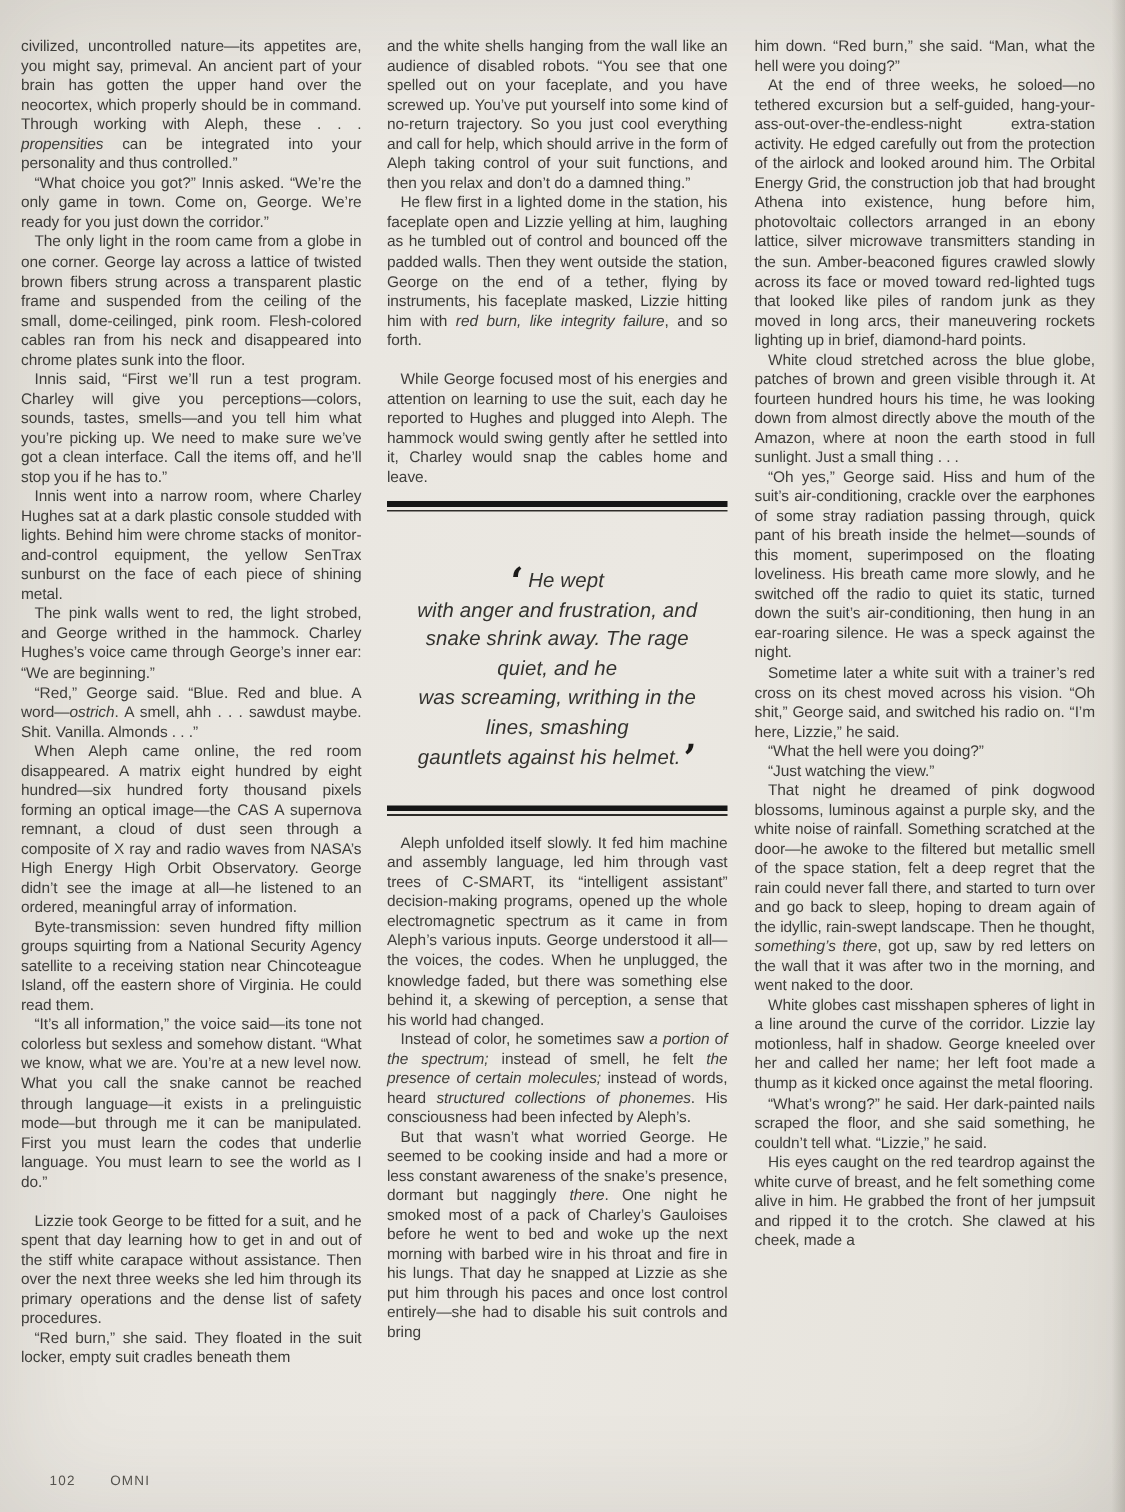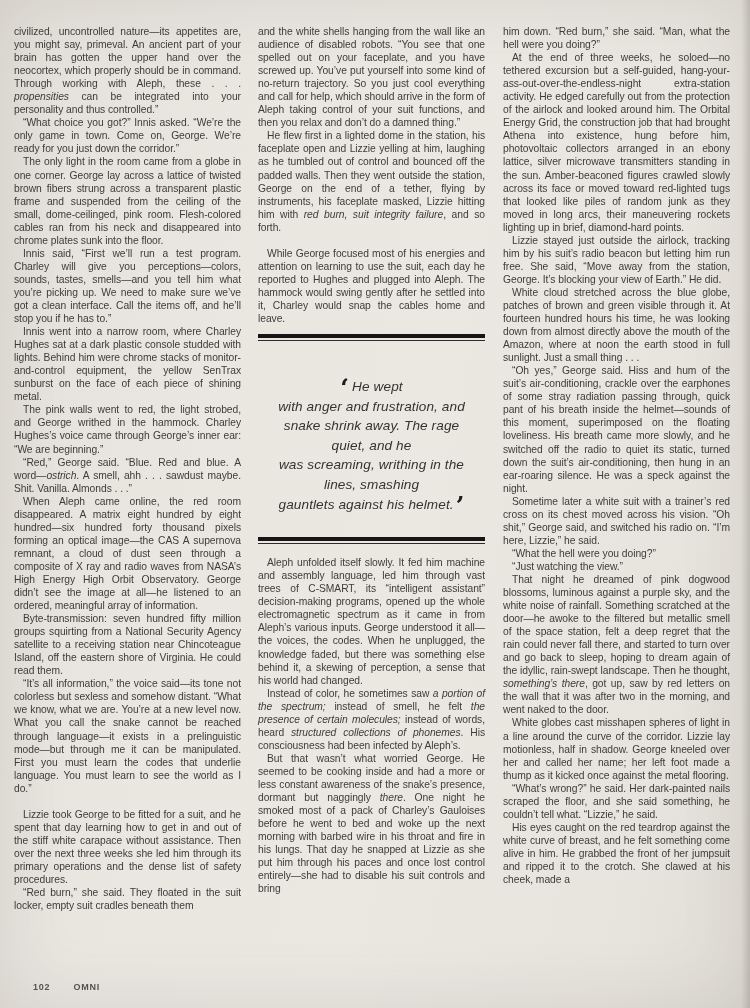--- a/index.html
+++ b/index.html
@@ -47,21 +47,21 @@
     font-weight:bold; font-style:normal; font-size:25px;
     line-height:0; vertical-align:-5px; color:#1c1b19;
   }
   .pq-mark.open { margin-right:3px; }
   .pq-mark.close { margin-left:2px; }
   .after-quote-gap { height:12px; }
 
   .footer {
     position:absolute; left:33px; top:982px;
     font-size:9px; color:#55534e; letter-spacing:0.8px;
-    display:flex; gap:23px; align-items:baseline;font-weight:bold;
+    display:flex; gap:23px; align-items:baseline;
   }
 </style>
 </head>
 <body>
 
 <div id="col1" class="col">
     <p class="para flush">civilized, uncontrolled nature—its appetites are, you might say, primeval. An ancient part of your brain has gotten the upper hand over the neocortex, which properly should be in command. Through working with Aleph, these . . . <i>propensities</i> can be integrated into your personality and thus controlled.”</p>
     <p class="para">“What choice you got?” Innis asked. “We’re the only game in town. Come on, George. We’re ready for you just down the corridor.”</p>
     <p class="para">The only light in the room came from a globe in one corner. George lay across a lattice of twisted brown fibers strung across a transparent plastic frame and suspended from the ceiling of the small, dome-ceilinged, pink room. Flesh-colored cables ran from his neck and disappeared into chrome plates sunk into the floor.</p>
     <p class="para">Innis said, “First we’ll run a test program. Charley will give you perceptions—colors, sounds, tastes, smells—and you tell him what you’re picking up. We need to make sure we’ve got a clean interface. Call the items off, and he’ll stop you if he has to.”</p>
@@ -71,21 +71,21 @@
     <p class="para">When Aleph came online, the red room disappeared. A matrix eight hundred by eight hundred—six hundred forty thousand pixels forming an optical image—the CAS A supernova remnant, a cloud of dust seen through a composite of X ray and radio waves from NASA’s High Energy High Orbit Observatory. George didn’t see the image at all—he listened to an ordered, meaningful array of information.</p>
     <p class="para">Byte-transmission: seven hundred fifty million groups squirting from a National Security Agency satellite to a receiving station near Chincoteague Island, off the eastern shore of Virginia. He could read them.</p>
     <p class="para">“It’s all information,” the voice said—its tone not colorless but sexless and somehow distant. “What we know, what we are. You’re at a new level now. What you call the snake cannot be reached through language—it exists in a prelinguistic mode—but through me it can be manipulated. First you must learn the codes that underlie language. You must learn to see the world as I do.”</p>
     <p class="para sect">Lizzie took George to be fitted for a suit, and he spent that day learning how to get in and out of the stiff white carapace without assistance. Then over the next three weeks she led him through its primary operations and the dense list of safety procedures.</p>
     <p class="para">“Red burn,” she said. They floated in the suit locker, empty suit cradles beneath them</p>
   </div>
 
 <div id="col2" class="col">
   <div>
       <p class="para flush">and the white shells hanging from the wall like an audience of disabled robots. “You see that one spelled out on your faceplate, and you have screwed up. You’ve put yourself into some kind of no-return trajectory. So you just cool everything and call for help, which should arrive in the form of Aleph taking control of your suit functions, and then you relax and don’t do a damned thing.”</p>
-      <p class="para">He flew first in a lighted dome in the station, his faceplate open and Lizzie yelling at him, laughing as he tumbled out of control and bounced off the padded walls. Then they went outside the station, George on the end of a tether, flying by instruments, his faceplate masked, Lizzie hitting him with <i>red burn, suit integrity failure</i>, and so forth.</p>
+      <p class="para">He flew first in a lighted dome in the station, his faceplate open and Lizzie yelling at him, laughing as he tumbled out of control and bounced off the padded walls. Then they went outside the station, George on the end of a tether, flying by instruments, his faceplate masked, Lizzie hitting him with <i>red burn, like integrity failure</i>, and so forth.</p>
       <p class="para sect">While George focused most of his energies and attention on learning to use the suit, each day he reported to Hughes and plugged into Aleph. The hammock would swing gently after he settled into it, Charley would snap the cables home and leave.</p>
     </div>
   <div class="rule top"></div>
   <div class="pull-quote">
       <div class="pq-line"><span class="pq-mark open">‘</span>He wept</div>
       <div class="pq-line">with anger and frustration, and</div>
       <div class="pq-line">snake shrink away. The rage</div>
       <div class="pq-line">quiet, and he</div>
       <div class="pq-line">was screaming, writhing in the</div>
       <div class="pq-line">lines, smashing</div>
@@ -96,21 +96,20 @@
   <div>
       <p class="para">Aleph unfolded itself slowly. It fed him machine and assembly language, led him through vast trees of C-SMART, its “intelligent assistant” decision-making programs, opened up the whole electromagnetic spectrum as it came in from Aleph’s various inputs. George understood it all—the voices, the codes. When he unplugged, the knowledge faded, but there was something else behind it, a skewing of perception, a sense that his world had changed.</p>
       <p class="para">Instead of color, he sometimes saw <i>a portion of the spectrum;</i> instead of smell, he felt <i>the presence of certain molecules;</i> instead of words, heard <i>structured collections of phonemes</i>. His consciousness had been infected by Aleph’s.</p>
       <p class="para">But that wasn’t what worried George. He seemed to be cooking inside and had a more or less constant awareness of the snake’s presence, dormant but naggingly <i>there</i>. One night he smoked most of a pack of Charley’s Gauloises before he went to bed and woke up the next morning with barbed wire in his throat and fire in his lungs. That day he snapped at Lizzie as she put him through his paces and once lost control entirely—she had to disable his suit controls and bring</p>
     </div>
 </div>
 
 <div id="col3" class="col">
     <p class="para flush">him down. “Red burn,” she said. “Man, what the hell were you doing?”</p>
     <p class="para">At the end of three weeks, he soloed—no tethered excursion but a self-guided, hang-your-ass-out-over-the-endless-night extra-station activity. He edged carefully out from the protection of the airlock and looked around him. The Orbital Energy Grid, the construction job that had brought Athena into existence, hung before him, photovoltaic collectors arranged in an ebony lattice, silver microwave transmitters standing in the sun. Amber-beaconed figures crawled slowly across its face or moved toward red-lighted tugs that looked like piles of random junk as they moved in long arcs, their maneuvering rockets lighting up in brief, diamond-hard points.</p>
-    <p class="para">Lizzie stayed just outside the airlock, tracking him by his suit’s radio beacon but letting him run free. She said, “Move away from the station, George. It’s blocking your view of Earth.” He did.</p>
     <p class="para">White cloud stretched across the blue globe, patches of brown and green visible through it. At fourteen hundred hours his time, he was looking down from almost directly above the mouth of the Amazon, where at noon the earth stood in full sunlight. Just a small thing . . .</p>
     <p class="para">“Oh yes,” George said. Hiss and hum of the suit’s air-conditioning, crackle over the earphones of some stray radiation passing through, quick pant of his breath inside the helmet—sounds of this moment, superimposed on the floating loveliness. His breath came more slowly, and he switched off the radio to quiet its static, turned down the suit’s air-conditioning, then hung in an ear-roaring silence. He was a speck against the night.</p>
     <p class="para">Sometime later a white suit with a trainer’s red cross on its chest moved across his vision. “Oh shit,” George said, and switched his radio on. “I’m here, Lizzie,” he said.</p>
     <p class="para">“What the hell were you doing?”</p>
     <p class="para">“Just watching the view.”</p>
     <p class="para">That night he dreamed of pink dogwood blossoms, luminous against a purple sky, and the white noise of rainfall. Something scratched at the door—he awoke to the filtered but metallic smell of the space station, felt a deep regret that the rain could never fall there, and started to turn over and go back to sleep, hoping to dream again of the idyllic, rain-swept landscape. Then he thought, <i>something’s there</i>, got up, saw by red letters on the wall that it was after two in the morning, and went naked to the door.</p>
     <p class="para">White globes cast misshapen spheres of light in a line around the curve of the corridor. Lizzie lay motionless, half in shadow. George kneeled over her and called her name; her left foot made a thump as it kicked once against the metal flooring.</p>
     <p class="para">“What’s wrong?” he said. Her dark-painted nails scraped the floor, and she said something, he couldn’t tell what. “Lizzie,” he said.</p>
     <p class="para">His eyes caught on the red teardrop against the white curve of breast, and he felt something come alive in him. He grabbed the front of her jumpsuit and ripped it to the crotch. She clawed at his cheek, made a</p>
   </div>

